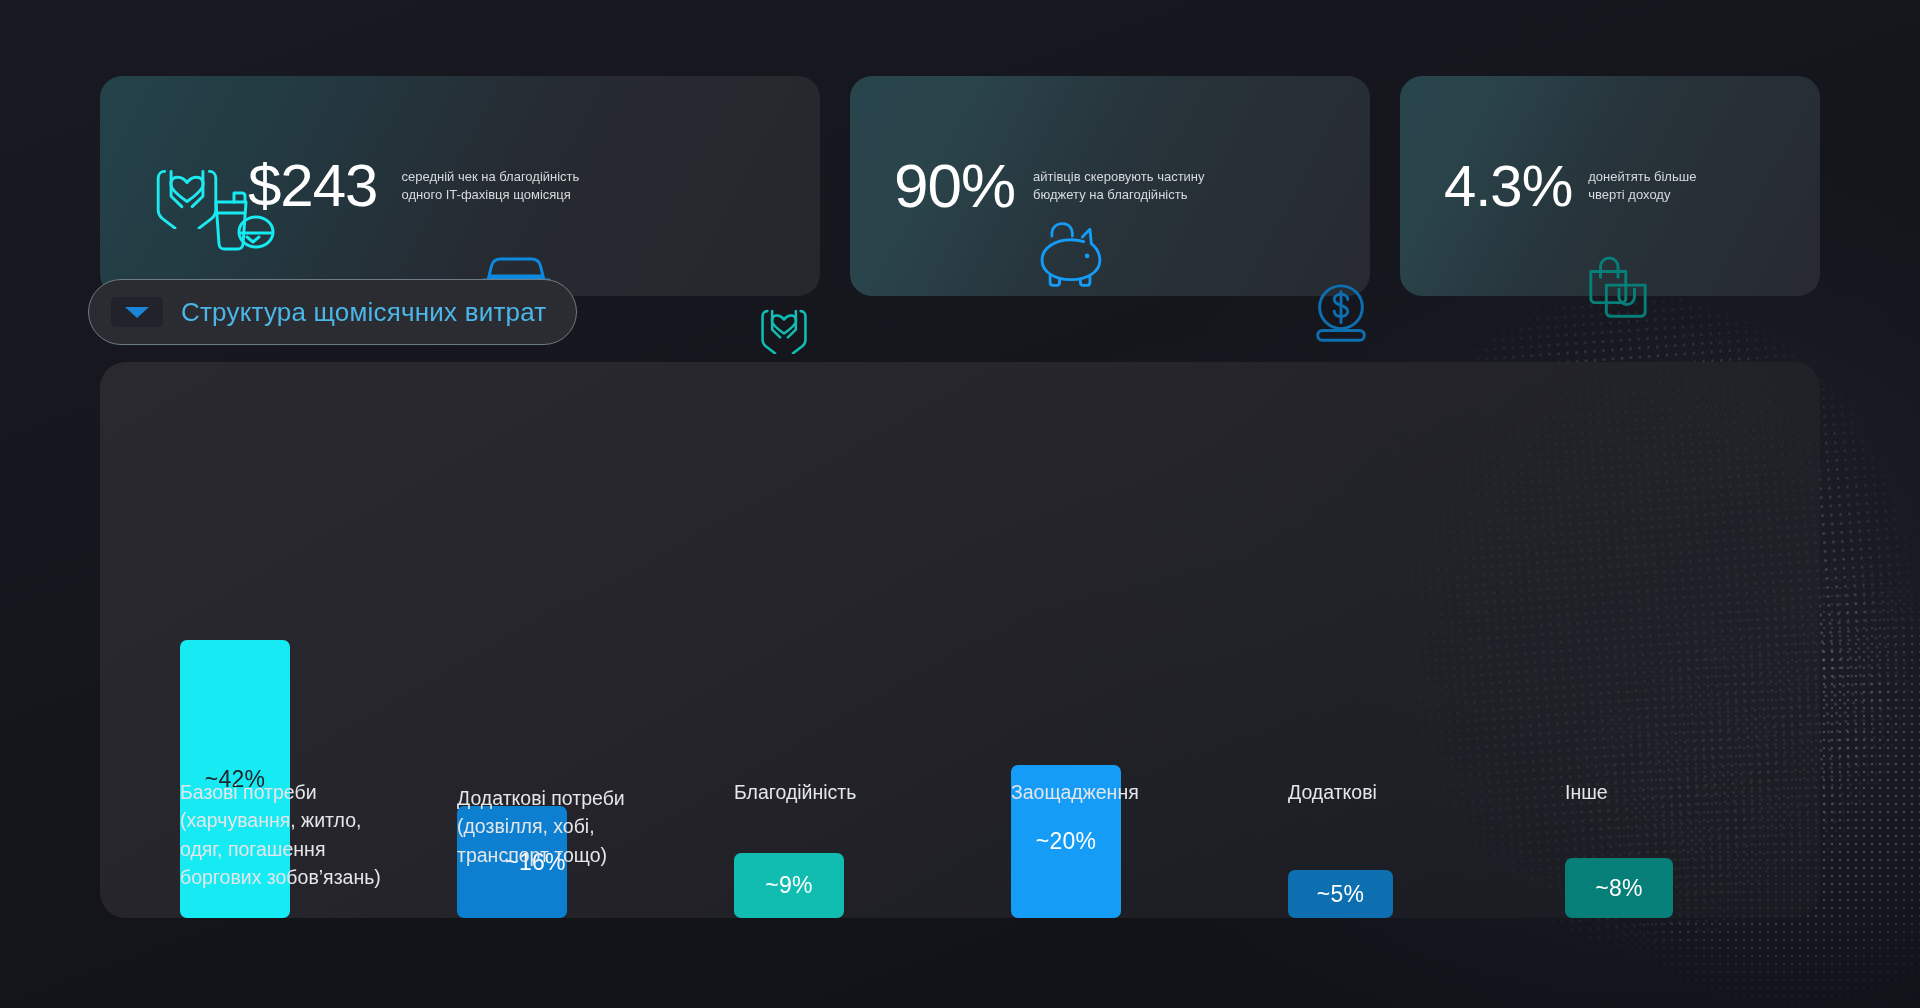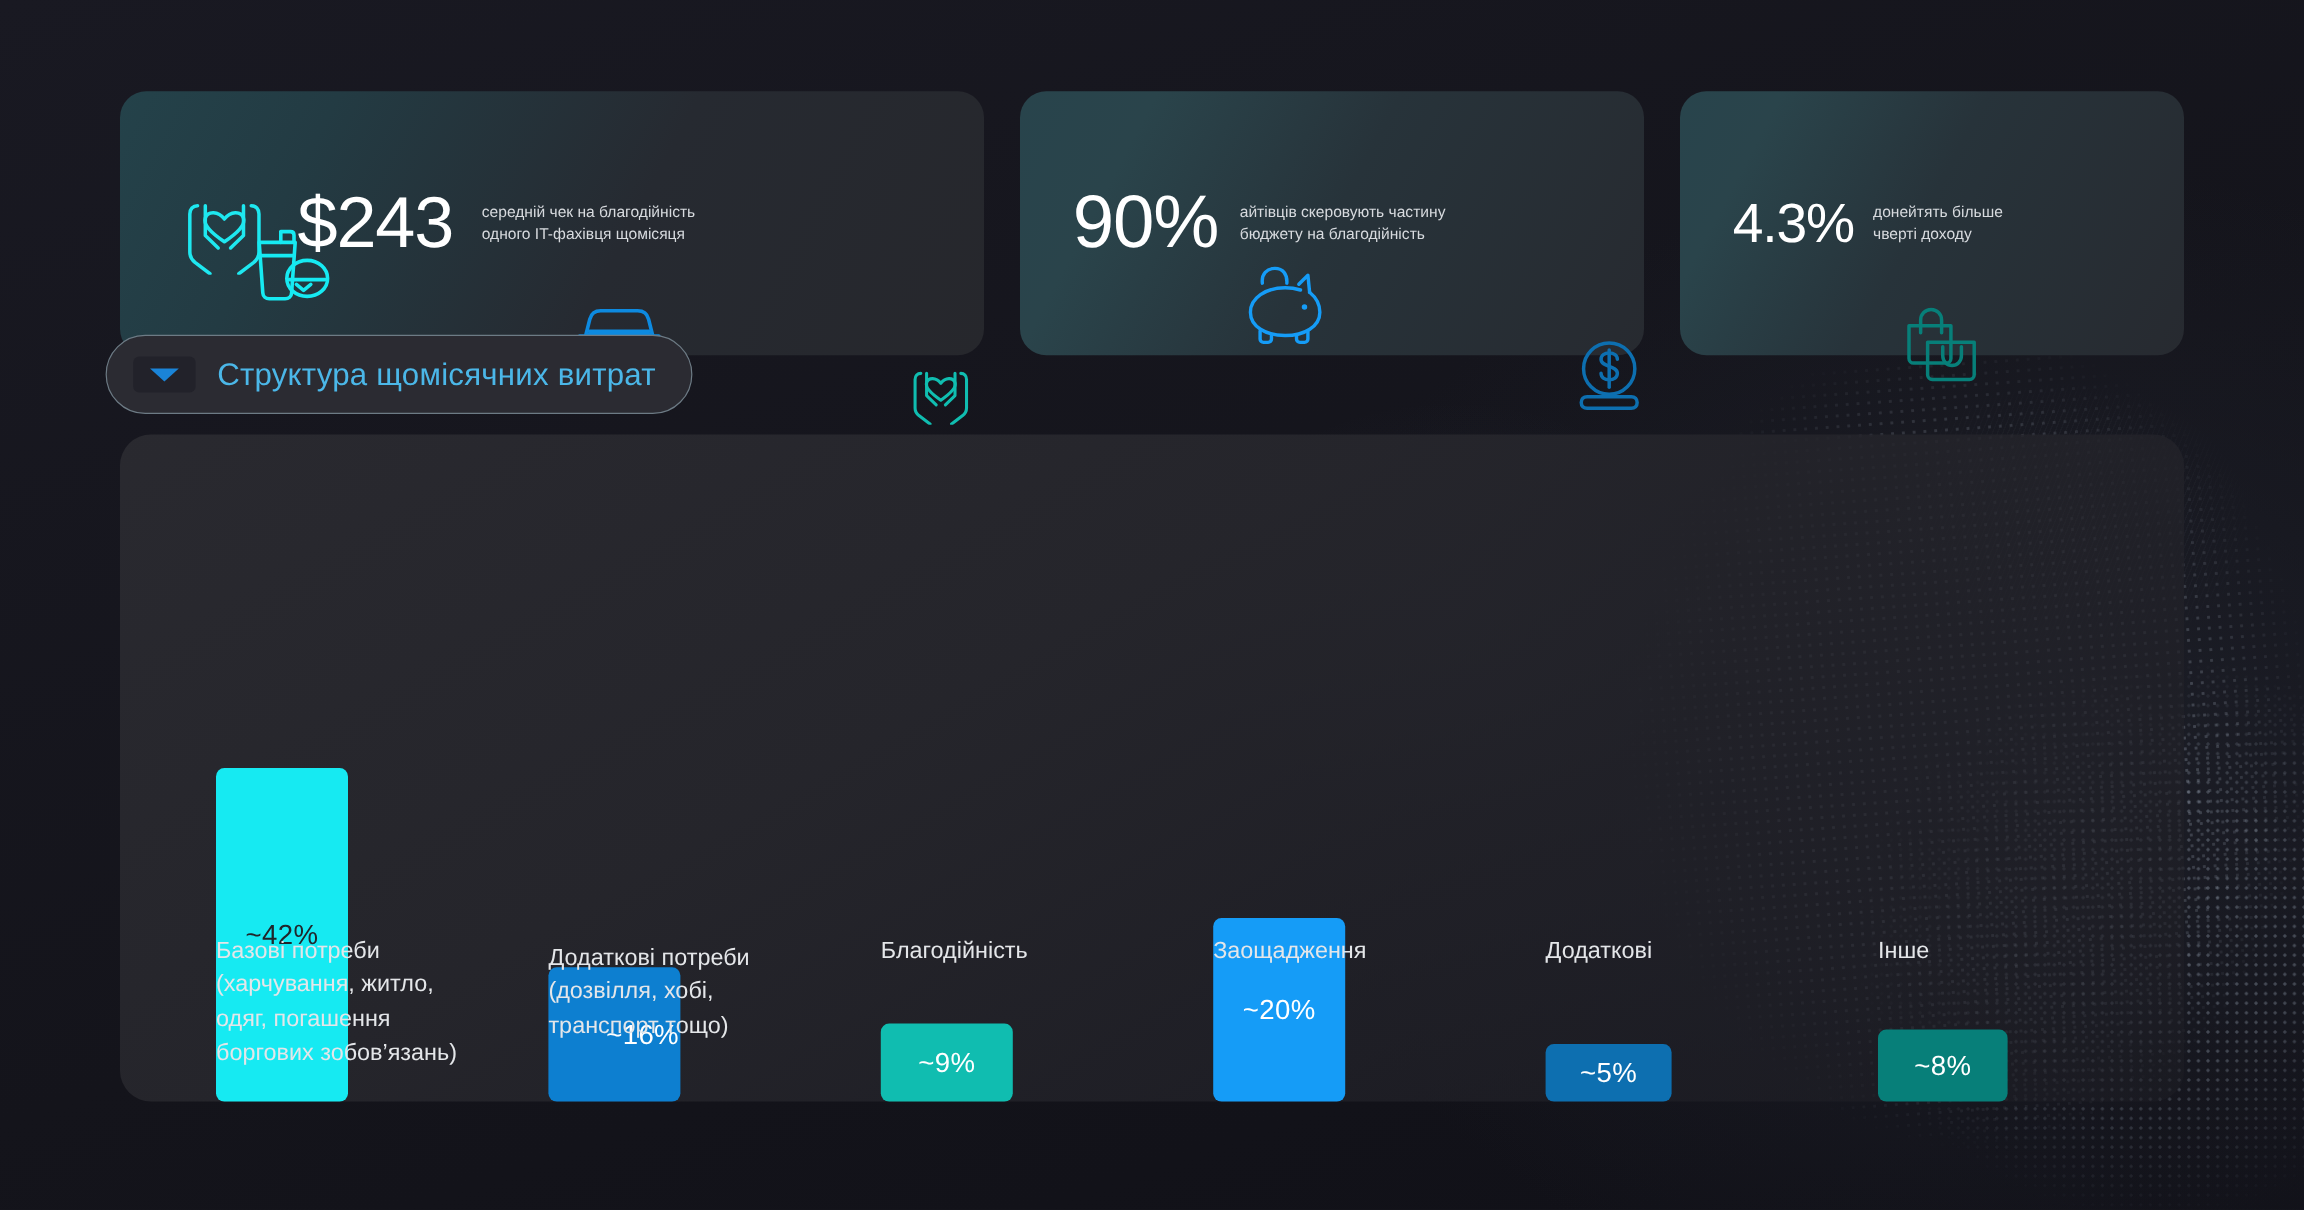--- a/index.html
+++ b/index.html
@@ -86,21 +86,21 @@
   .kpi-value {
     color: #ffffff;
     font-size: 63px;
     font-weight: 400;
     letter-spacing: -1px;
     white-space: nowrap;
     line-height: 1;
   }
   .kpi-card.c1 .kpi-value { font-size: 60px; }
   .kpi-card.c2 .kpi-value { font-size: 62px; }
-  .kpi-card.c3 .kpi-value { font-size: 46px; }
+  .kpi-card.c3 .kpi-value { font-size: 58px; }
   .kpi-desc {
     color: #d7dade;
     font-size: 13px;
     line-height: 1.42;
     margin-left: 24px;
     white-space: pre-line;
   }
   .kpi-card.c2 .kpi-desc { margin-left: 18px; }
   .kpi-card.c3 .kpi-desc { margin-left: 16px; }
 

